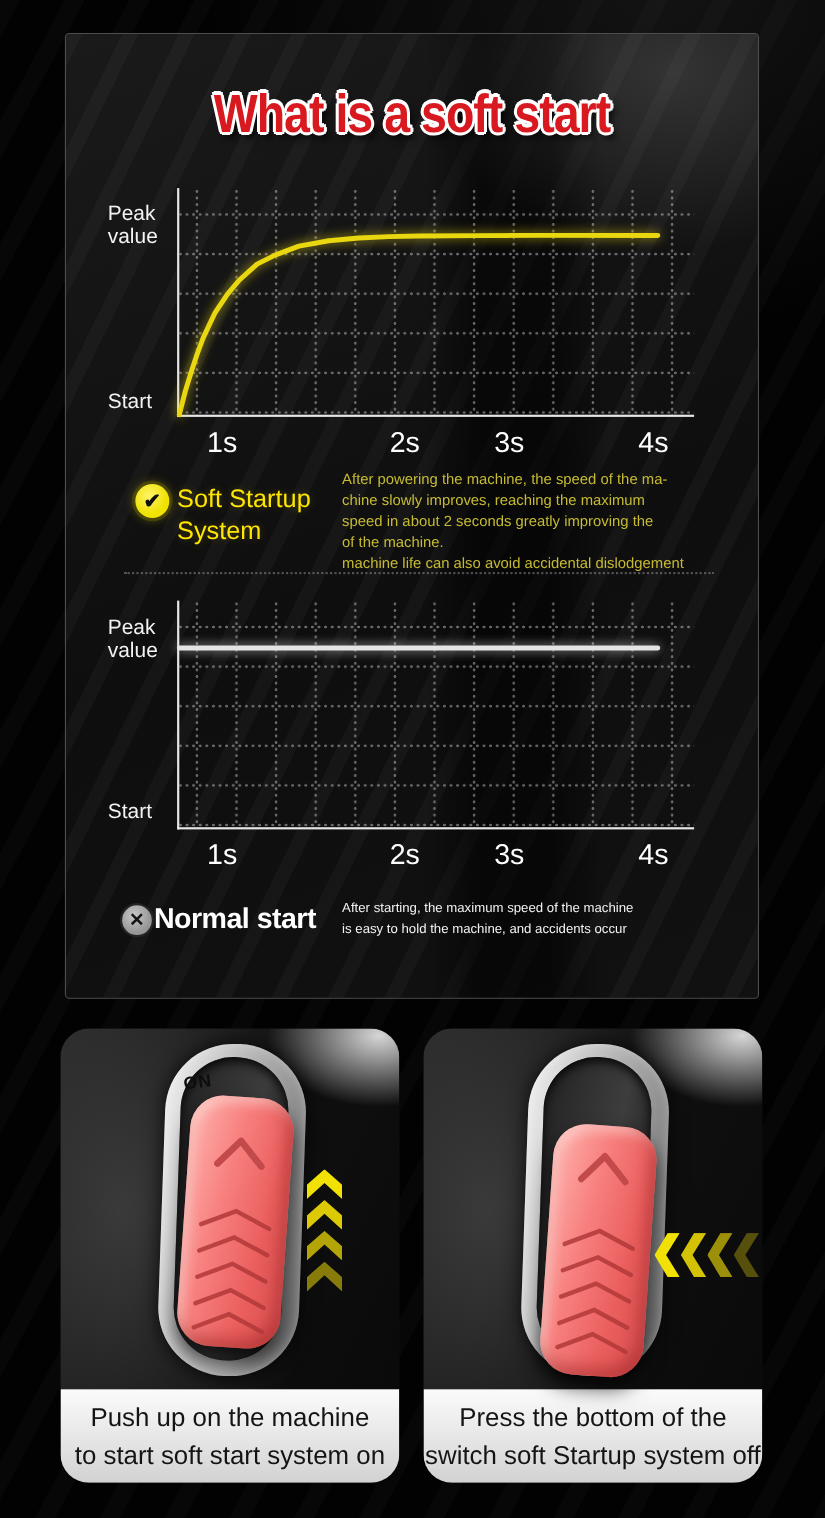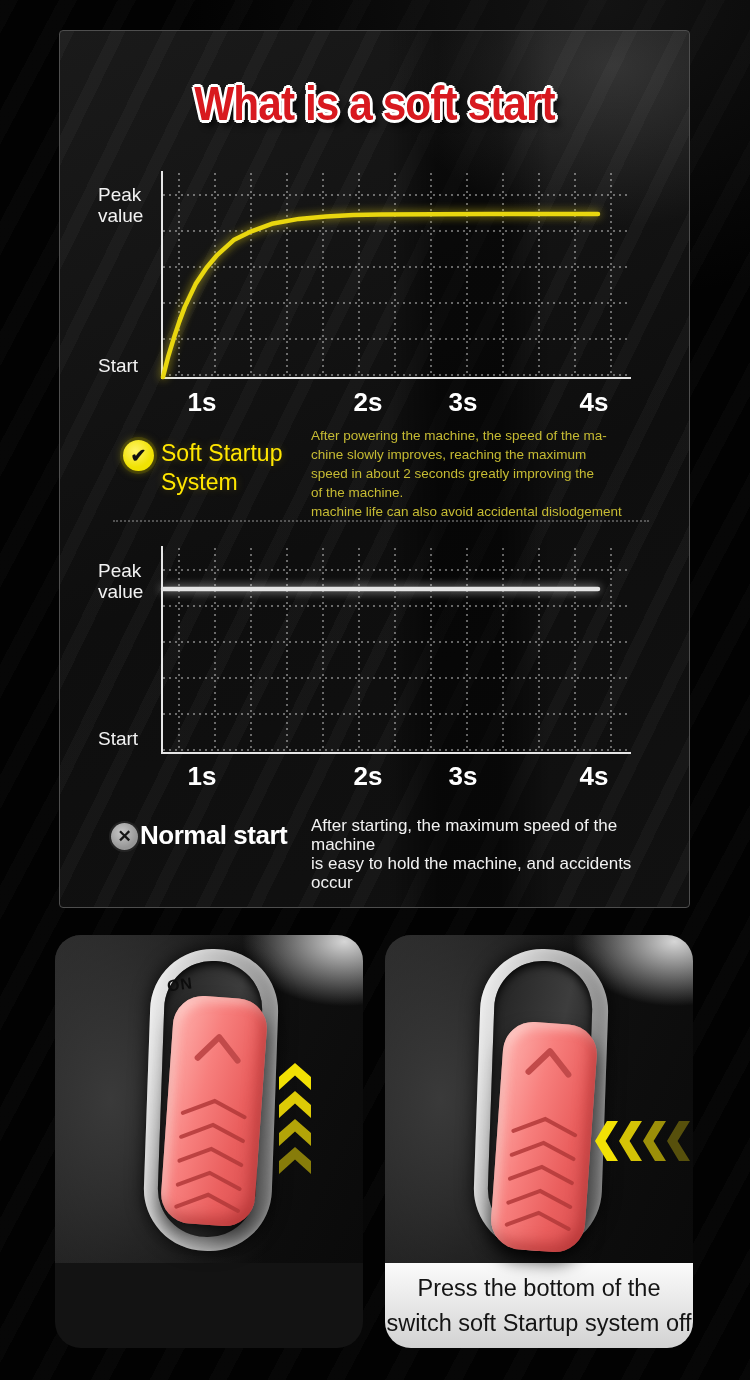--- a/index.html
+++ b/index.html
@@ -49,21 +49,21 @@
   .glow-white  { filter:drop-shadow(0 0 5px rgba(255,255,255,.65)); }
   #plot-soft   { left:101px; top:140px; }
   #plot-normal { left:101px; top:515px; }
 
   .ylab { position:absolute; width:58px; color:#f2f2f2; font-size:19px; line-height:21px; left:38px; }
   .ylab.peak-1  { top:153px; }
   .ylab.start-1 { top:324px; }
   .ylab.peak-2  { top:529px; }
   .ylab.start-2 { top:697px; }
 
-  .tick { position:absolute; transform:translateX(-50%); color:#fff; font-size:26px; font-weight:bold; }
+  .tick { position:absolute; transform:translateX(-50%); color:#fff; font-size:26px; font-weight:normal; }
   .ticks-1 .tick { top:356px; }
   .ticks-2 .tick { top:730px; }
   .t1 { left:142px; } .t2 { left:272px;margin-left:36px; } .t3 { left:403px; } .t4 { left:534px; }
 
   
   .badge { position:absolute; border-radius:50%; display:flex; align-items:center; justify-content:center; }
   .badge-check {
     left:63px; top:409px; width:31px; height:31px;
     background:radial-gradient(circle at 40% 35%, #fff36a, #f0e203 60%);
     box-shadow:0 0 0 3px rgba(90,84,6,.55), 0 0 10px rgba(240,226,3,.5);
@@ -87,21 +87,21 @@
   .divider {
     position:absolute; left:53px; top:489px; width:536px; height:0;
     border-top:2px dotted rgba(255,255,255,.28);
   }
   .normal-heading {
     position:absolute; left:80px; top:789px;
     color:#fff; font-size:26px; font-weight:bold; letter-spacing:-.5px;
   }
   .normal-body {
     position:absolute; left:251px; top:785px; width:350px;
-    color:#f2f2f2; font-size:17px; line-height:19px;
+    color:#f2f2f2; font-size:12px; line-height:19px;
   }
 
   
   .card {
     position:absolute; top:935px; width:308px; height:413px;
     border-radius:26px; overflow:hidden; background:#131313;
   }
   .card.left  { left:55px; }
   .card.right { left:385px; }
   .photo {
@@ -236,20 +236,24 @@
           <polyline points="16,212 47,198 78,212" fill="none" stroke="rgba(178,56,56,.85)" stroke-width="4" stroke-linecap="round"></polyline>
         </svg>
       </div>
       <div class="chevcol">
         <div class="chev-up" style="background:#f2e104;"></div>
         <div class="chev-up" style="background:#ddca06;"></div>
         <div class="chev-up" style="background:#b3a408;"></div>
         <div class="chev-up" style="background:#877c0a;"></div>
       </div>
     </div>
+    <div class="caption">
+      <div>Push up on the machine</div>
+      <div>to start soft start system on</div>
+    </div>
   </div>
 
   <div class="card right">
     <div class="photo">
       <div class="track-outer">
         <div class="track-inner"></div>
       </div>
       <div class="switch">
         <svg width="94" height="228">
           <polyline points="27,50 47,28 67,50" fill="none" stroke="#c24a4a" stroke-width="6" stroke-linecap="round" stroke-linejoin="round"></polyline>

